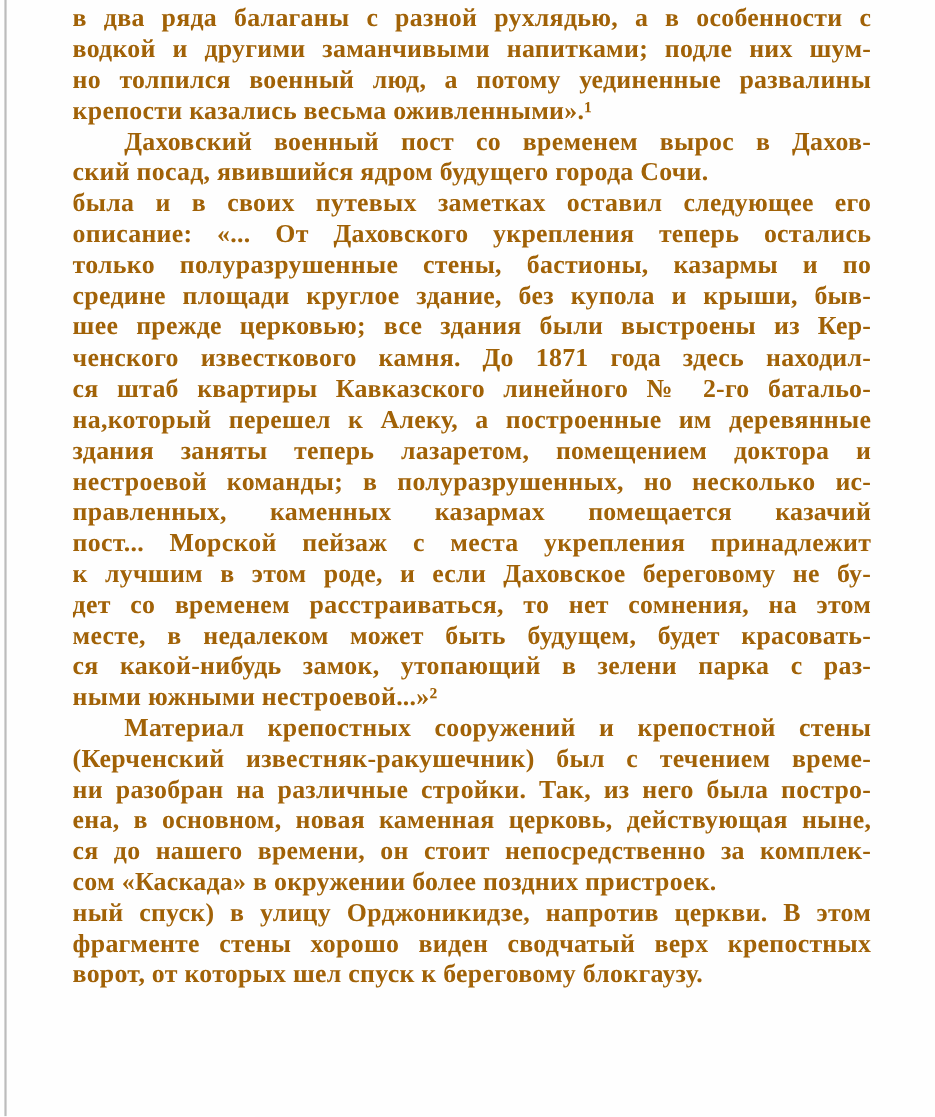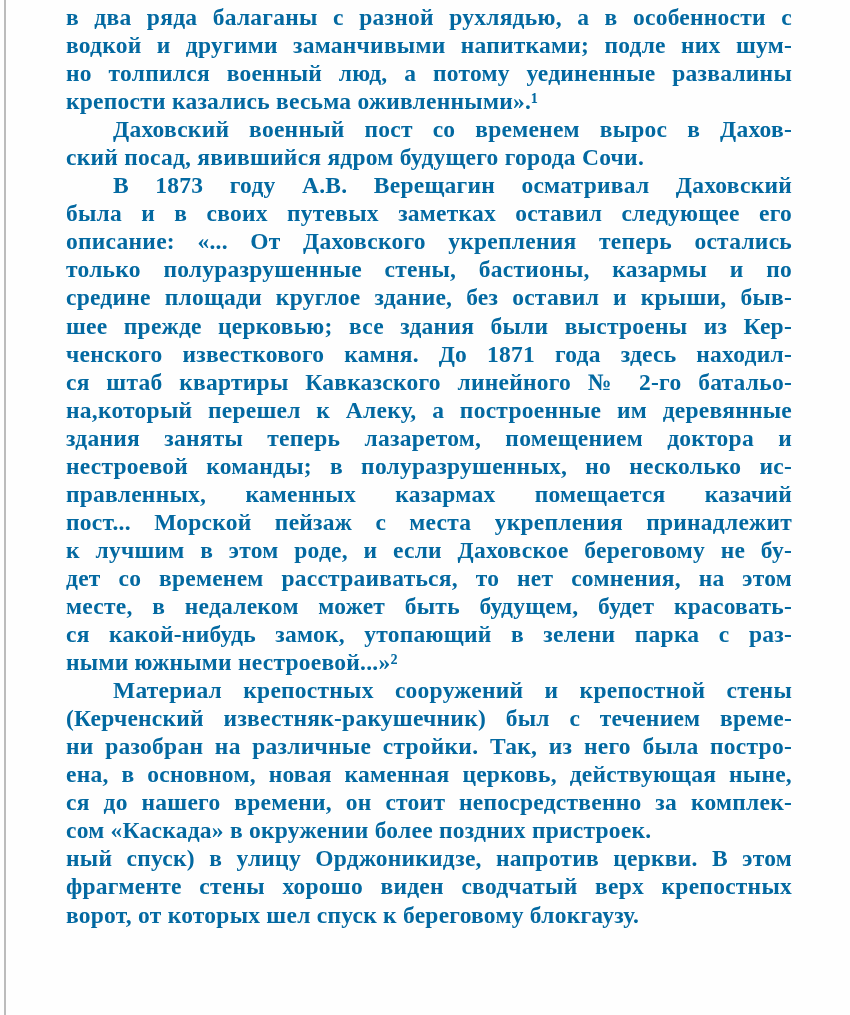--- a/index.html
+++ b/index.html
@@ -8,21 +8,21 @@
     background: #ffffff;
   }
   .page {
     position: relative;
     width: 850px;
     height: 1015px;
     background: #fefefe;
     overflow: hidden;
     font-family: "Liberation Serif", "DejaVu Serif", serif;
     font-weight: 700;
-    color: #0369a1;
+    color: #a16207;
   }
   .edge-line {
     position: absolute;
     left: 4px;
     top: 0;
     width: 2px;
     height: 1015px;
     background: #bcbcbc;
   }
   .text-block {
@@ -69,25 +69,24 @@
       <div class="line j">но толпился военный люд, а потому уединенные развалины</div>
       <div class="line e">крепости казались весьма оживленными».¹</div>
     </div>
 
     <div class="para">
       <div class="line j i">Даховский военный пост со временем вырос в Дахов-</div>
       <div class="line e">ский посад, явившийся ядром будущего города Сочи.</div>
     </div>
 
     <div class="para">
-      <div class="line j i">В 1873 году А.В. Верещагин осматривал Даховский</div>
       <div class="line j">была и в своих путевых заметках оставил следующее его</div>
       <div class="line j">описание: «... От Даховского укрепления теперь остались</div>
       <div class="line j">только полуразрушенные стены, бастионы, казармы и по</div>
-      <div class="line j">средине площади круглое здание, без оставил и крыши, быв-</div>
+      <div class="line j">средине площади круглое здание, без купола и крыши, быв-</div>
       <div class="line j">шее прежде церковью; все здания были выстроены из Кер-</div>
       <div class="line j">ченского известкового камня. До 1871 года здесь находил-</div>
       <div class="line j">ся штаб квартиры Кавказского линейного № 2-го батальо-</div>
       <div class="line j">на,который перешел к Алеку, а построенные им деревянные</div>
       <div class="line j">здания заняты теперь лазаретом, помещением доктора и</div>
       <div class="line j">нестроевой команды; в полуразрушенных, но несколько ис-</div>
       <div class="line j">правленных, каменных казармах помещается казачий</div>
       <div class="line j">пост... Морской пейзаж с места укрепления принадлежит</div>
       <div class="line j">к лучшим в этом роде, и если Даховское береговому не бу-</div>
       <div class="line j">дет со временем расстраиваться, то нет сомнения, на этом</div>

